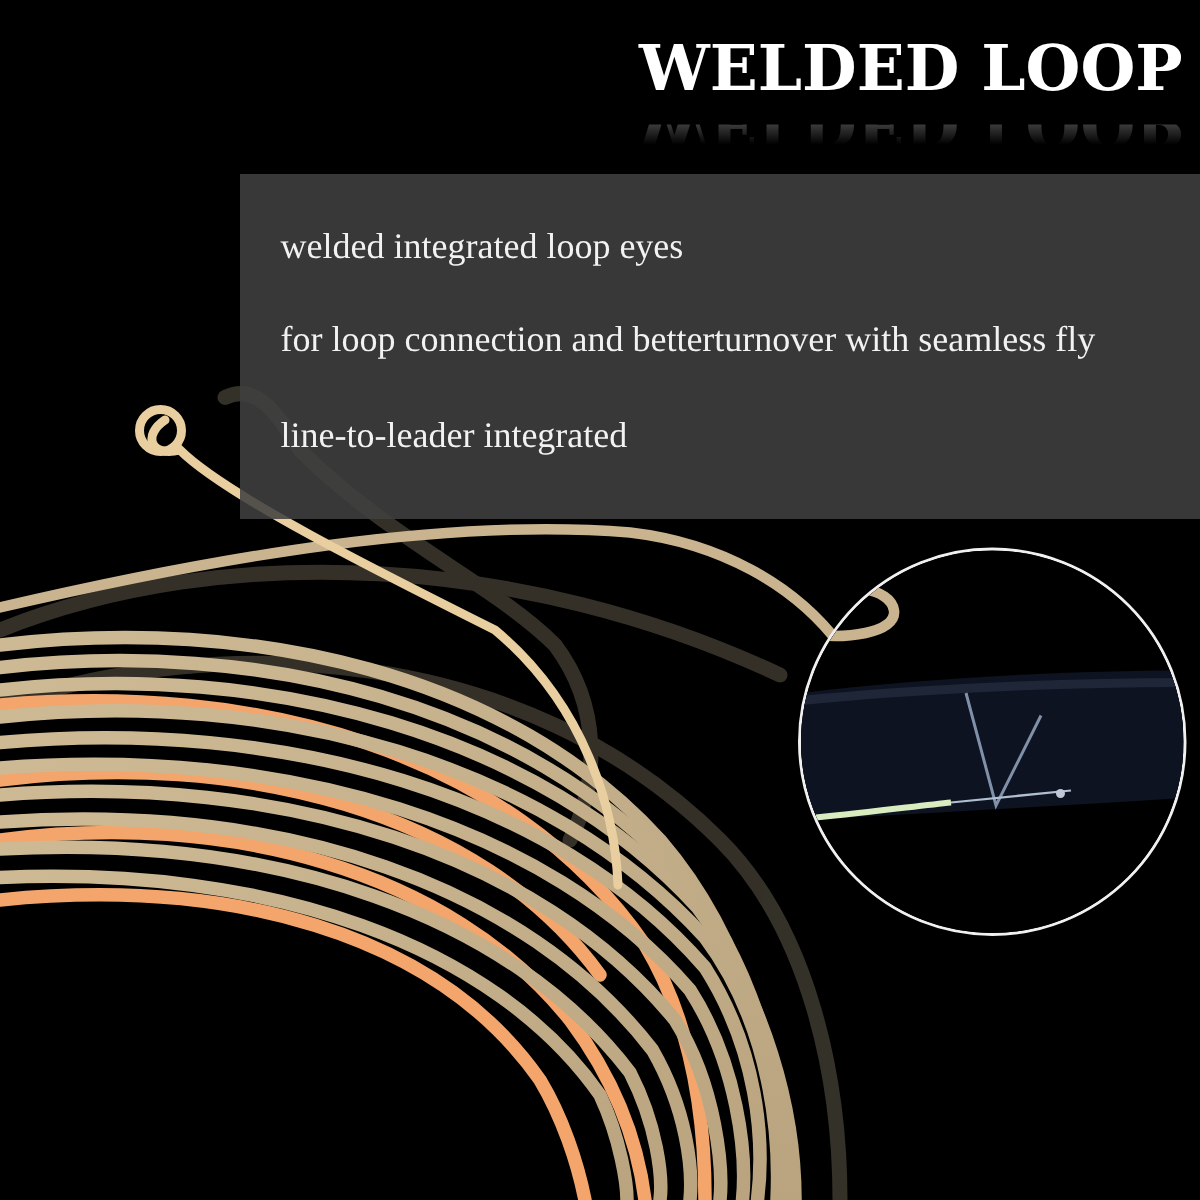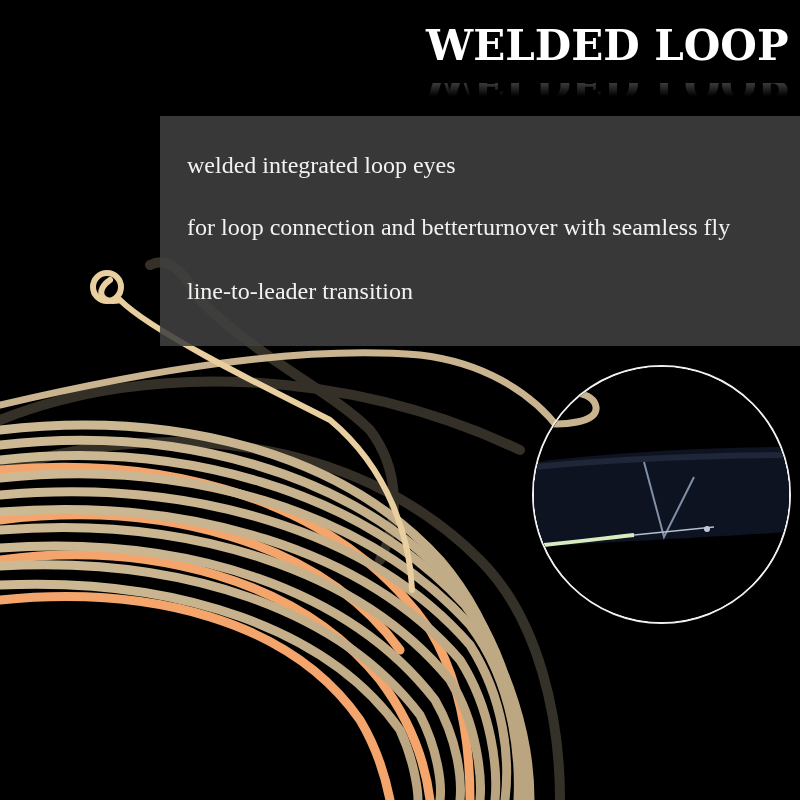--- a/index.html
+++ b/index.html
@@ -57,21 +57,21 @@
     <path d="M110 280 C 95 290, 100 305, 120 300 C 150 330, 250 380, 330 420 C 390 470, 410 540, 412 590" fill="none" stroke="#e9cf9f" stroke-width="6" stroke-linecap="round"></path>
     <ellipse cx="107" cy="287" rx="14" ry="14" fill="none" stroke="#e9cf9f" stroke-width="6"></ellipse>
   </svg>
 
   <div class="title">WELDED LOOP</div>
   <div class="title-reflection">WELDED LOOP</div>
 
   <div class="text-panel">
     <div class="panel-line" style="top:36px">welded integrated loop eyes</div>
     <div class="panel-line" style="top:98px">for loop connection and betterturnover with seamless fly</div>
-    <div class="panel-line" style="top:162px">line-to-leader transition</div>
+    <div class="panel-line" style="top:162px">line-to-leader integrated</div>
   </div>
 
   <div class="inset">
     <svg viewBox="0 0 255 255" width="255" height="255">
       <rect width="255" height="255" fill="#000"></rect>
       <path d="M0 95 C 80 85, 180 80, 255 80 L 255 165 C 180 170, 80 175, 0 180 Z" fill="#0d1320"></path>
       <path d="M0 100 C 80 92, 180 88, 255 88" stroke="#1e2638" stroke-width="6" fill="none"></path>
       <path d="M110 95 L 130 170 L 160 110" stroke="#8090a8" stroke-width="2" fill="none"></path>
       <path d="M10 178 C 50 174, 80 170, 100 168" stroke="#d8ecc0" stroke-width="4" fill="none"></path>
       <path d="M100 168 L 180 160" stroke="#b0c0d0" stroke-width="1.5" fill="none"></path>

